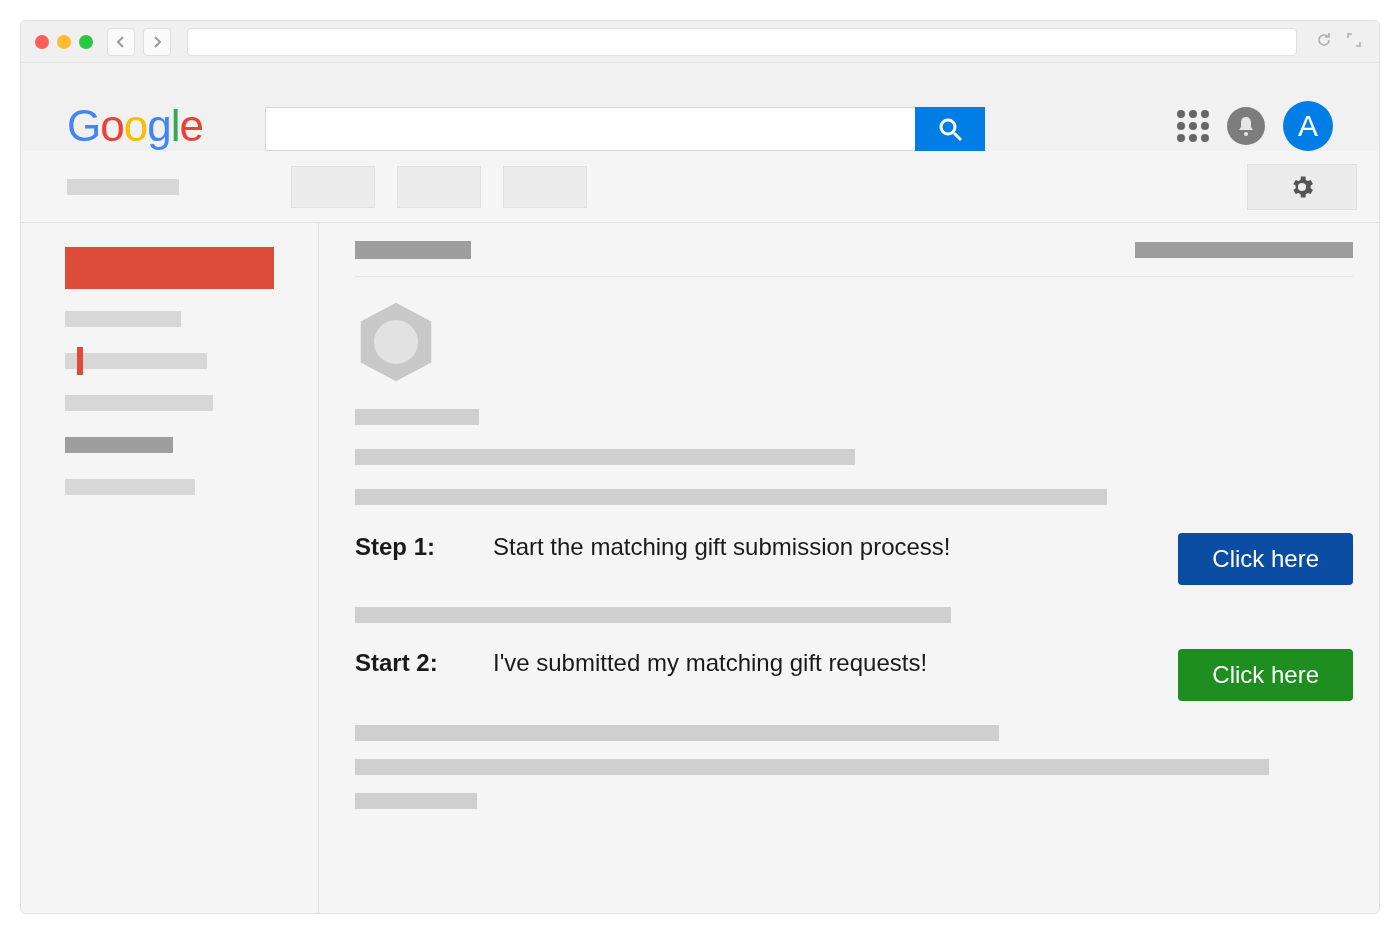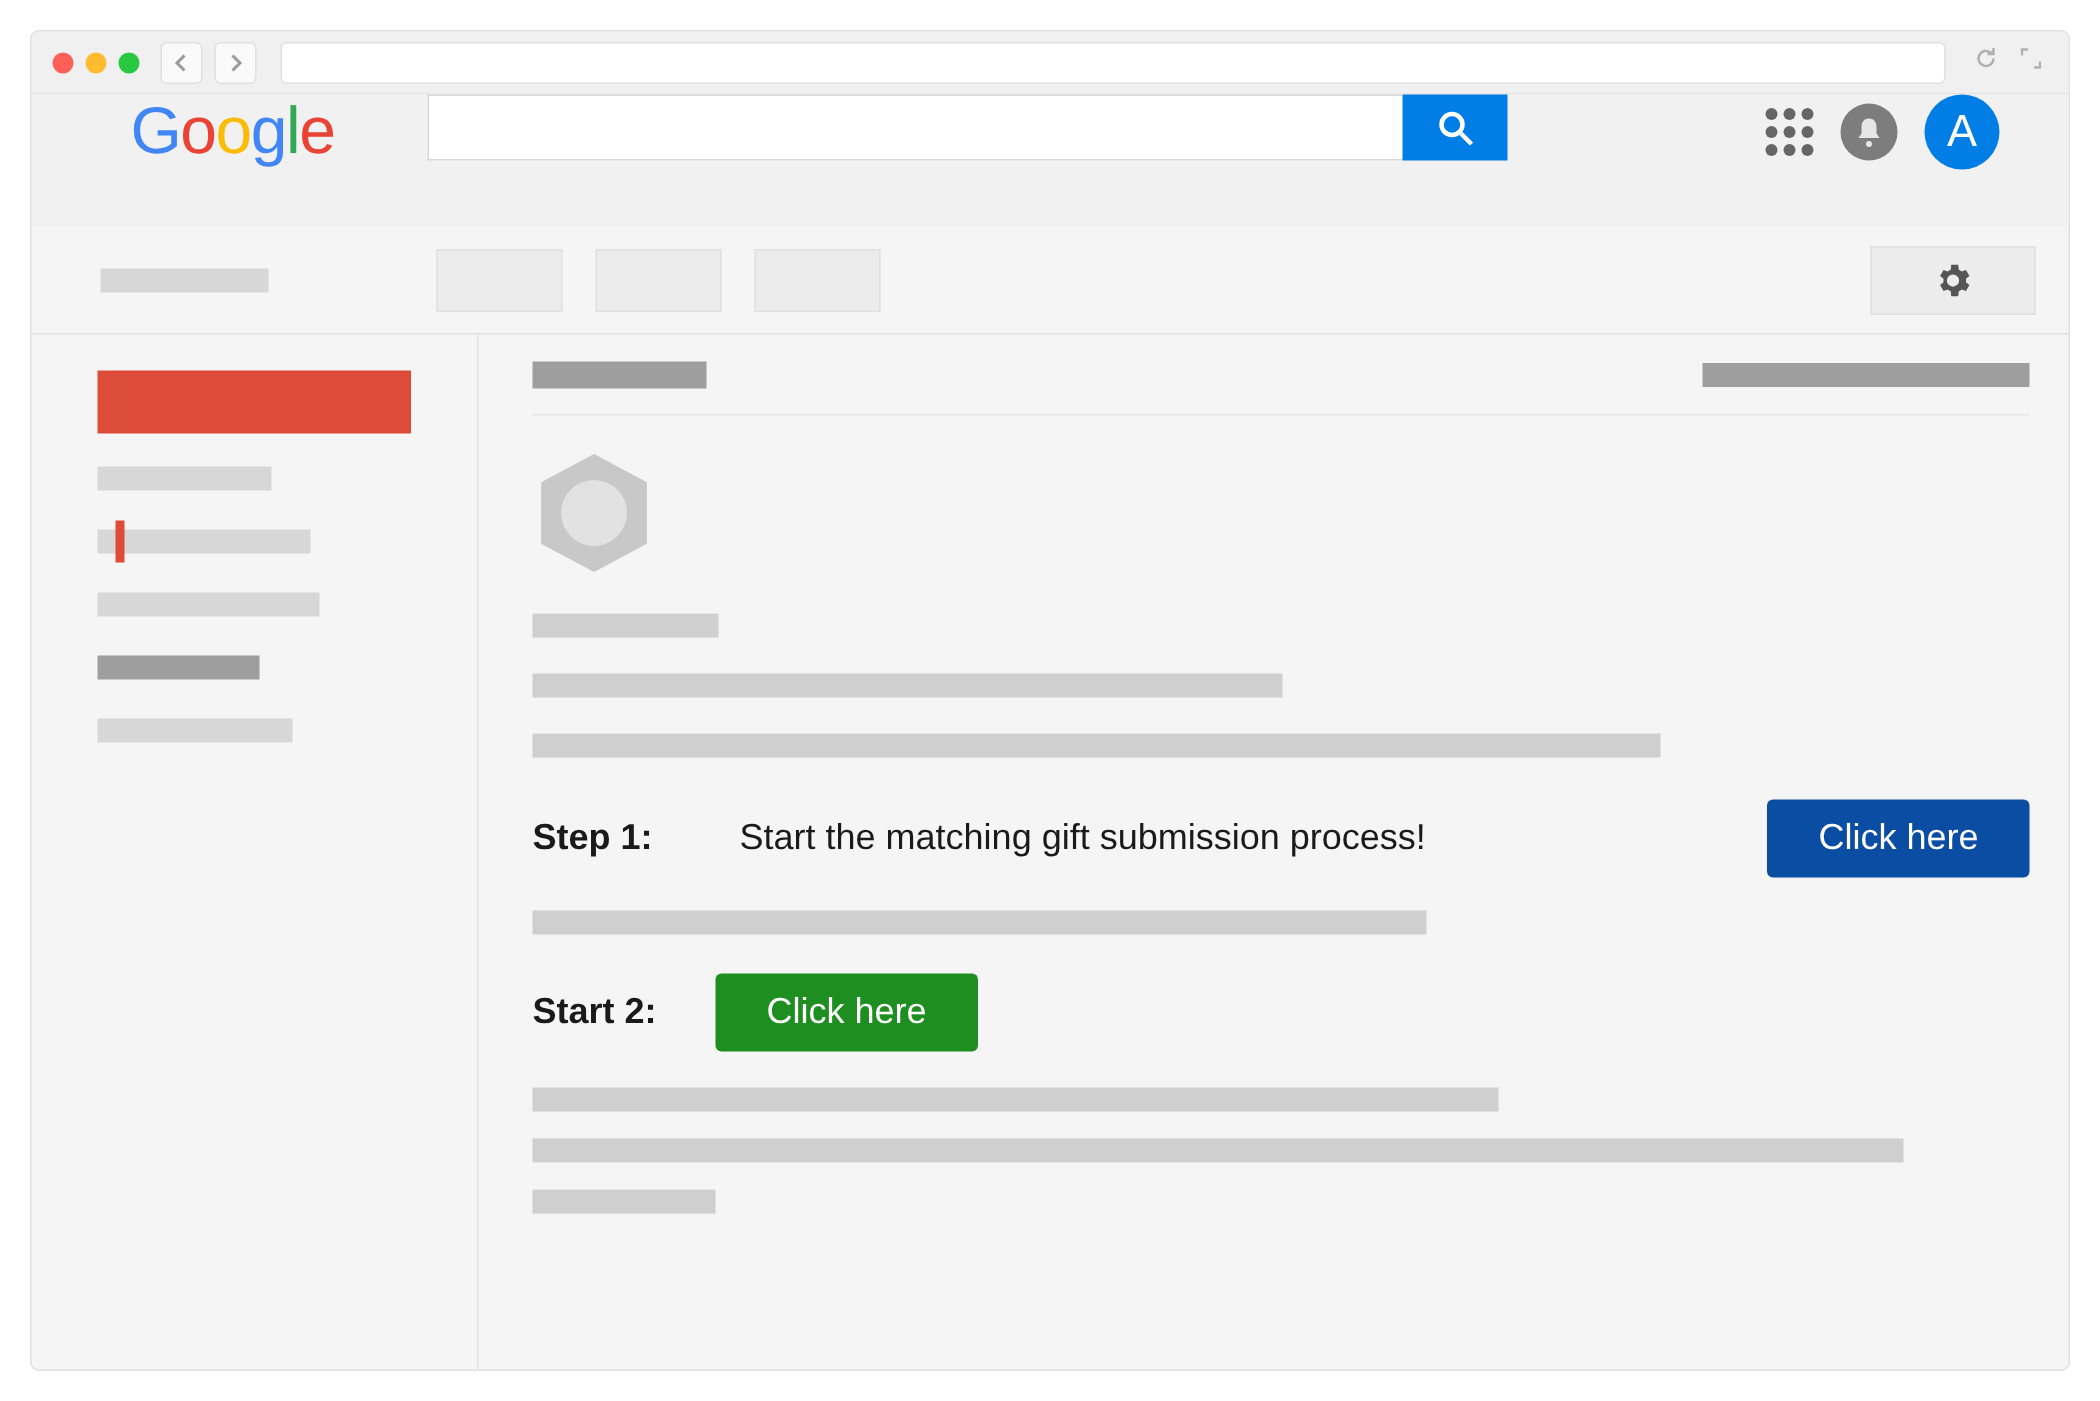--- a/index.html
+++ b/index.html
@@ -54,22 +54,22 @@
     border-radius: 4px;
     margin: 0 8px;
   }
   .reload-icon, .expand-icon { color: #b0b0b0; font-size: 16px; width: 22px; text-align: center; }
 
   
   .google-header {
     height: 88px;
     background: #f1f1f1;
     display: flex;
-    align-items: flex-start;
-    padding: 0 46px 0 66px;
+    align-items: flex-end;
+    padding: 0 46px 0 46px;
     gap: 62px;
   }
   .google-logo {
     font-size: 44px;
     font-weight: 500;
     letter-spacing: -1px;
   }
   .g1 { color: #4285F4; }
   .g2 { color: #EA4335; }
   .g3 { color: #FBBC05; }
@@ -205,21 +205,20 @@
   .ph-row-1 { width: 124px; height: 16px; margin-bottom: 24px; }
   .ph-row-2 { width: 500px; height: 16px; margin-bottom: 24px; }
   .ph-row-3 { width: 752px; height: 16px; margin-bottom: 28px; }
   .ph-row-4 { width: 596px; height: 16px; margin: 22px 0 26px 0; }
   .ph-row-5 { width: 644px; height: 16px; margin: 24px 0 18px 0; }
   .ph-row-6 { width: 914px; height: 16px; margin-bottom: 18px; }
   .ph-row-7 { width: 122px; height: 16px; }
 
   .step-row {
     display: flex;
-    align-items: center;
     font-size: 24px;
     color: #1a1a1a;
   }
   .step-label { font-weight: 700; width: 110px; }
   .step-text { flex: 1; margin-left: 28px; }
   .cta-btn {
     color: #fff;
     font-size: 24px;
     padding: 12px 34px;
     border-radius: 4px;
@@ -346,20 +345,21 @@
       <div class="step-row">
         <span class="step-label">Step 1:</span>
         <span class="step-text">Start the matching gift submission process!</span>
         <span class="cta-btn cta-blue">Click here</span>
       </div>
 
       <div class="ph ph-row-4"></div>
 
       <div class="step-row">
         <span class="step-label">Start 2:</span>
+        <span class="step-text">I've submitted my matching gift requests!</span>
         <span class="cta-btn cta-green">Click here</span>
       </div>
 
       <div class="ph ph-row-5"></div>
       <div class="ph ph-row-6"></div>
       <div class="ph ph-row-7"></div>
     </div>
   </div>
 
 </div>

